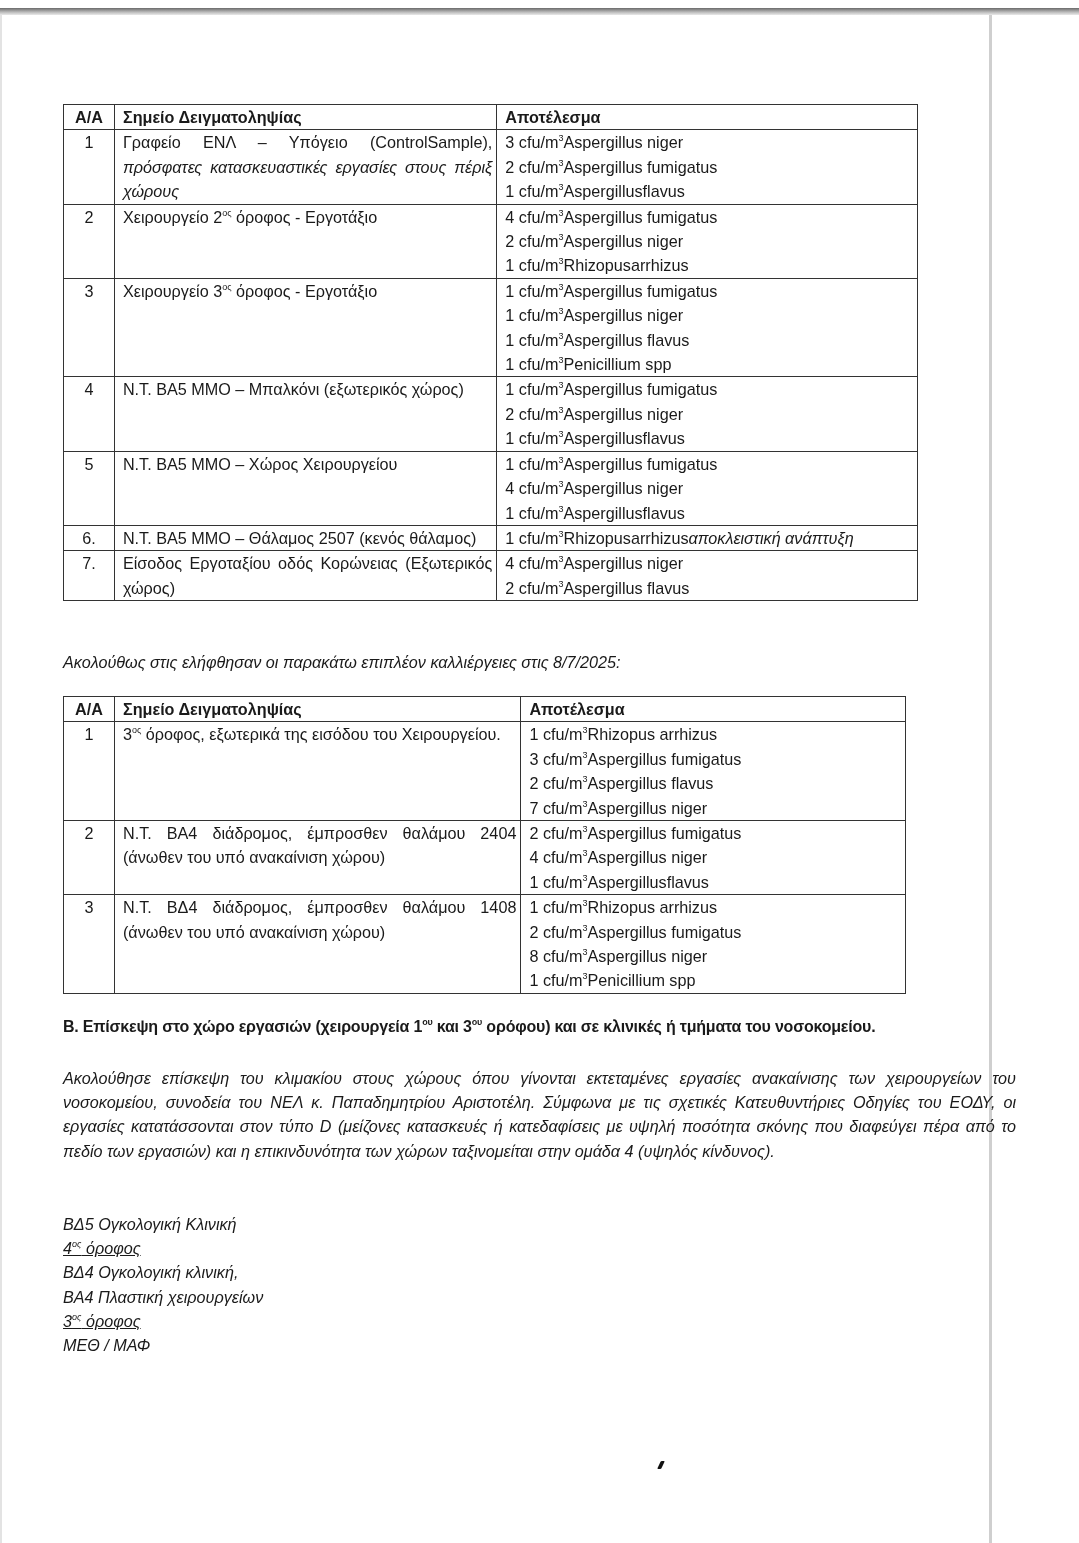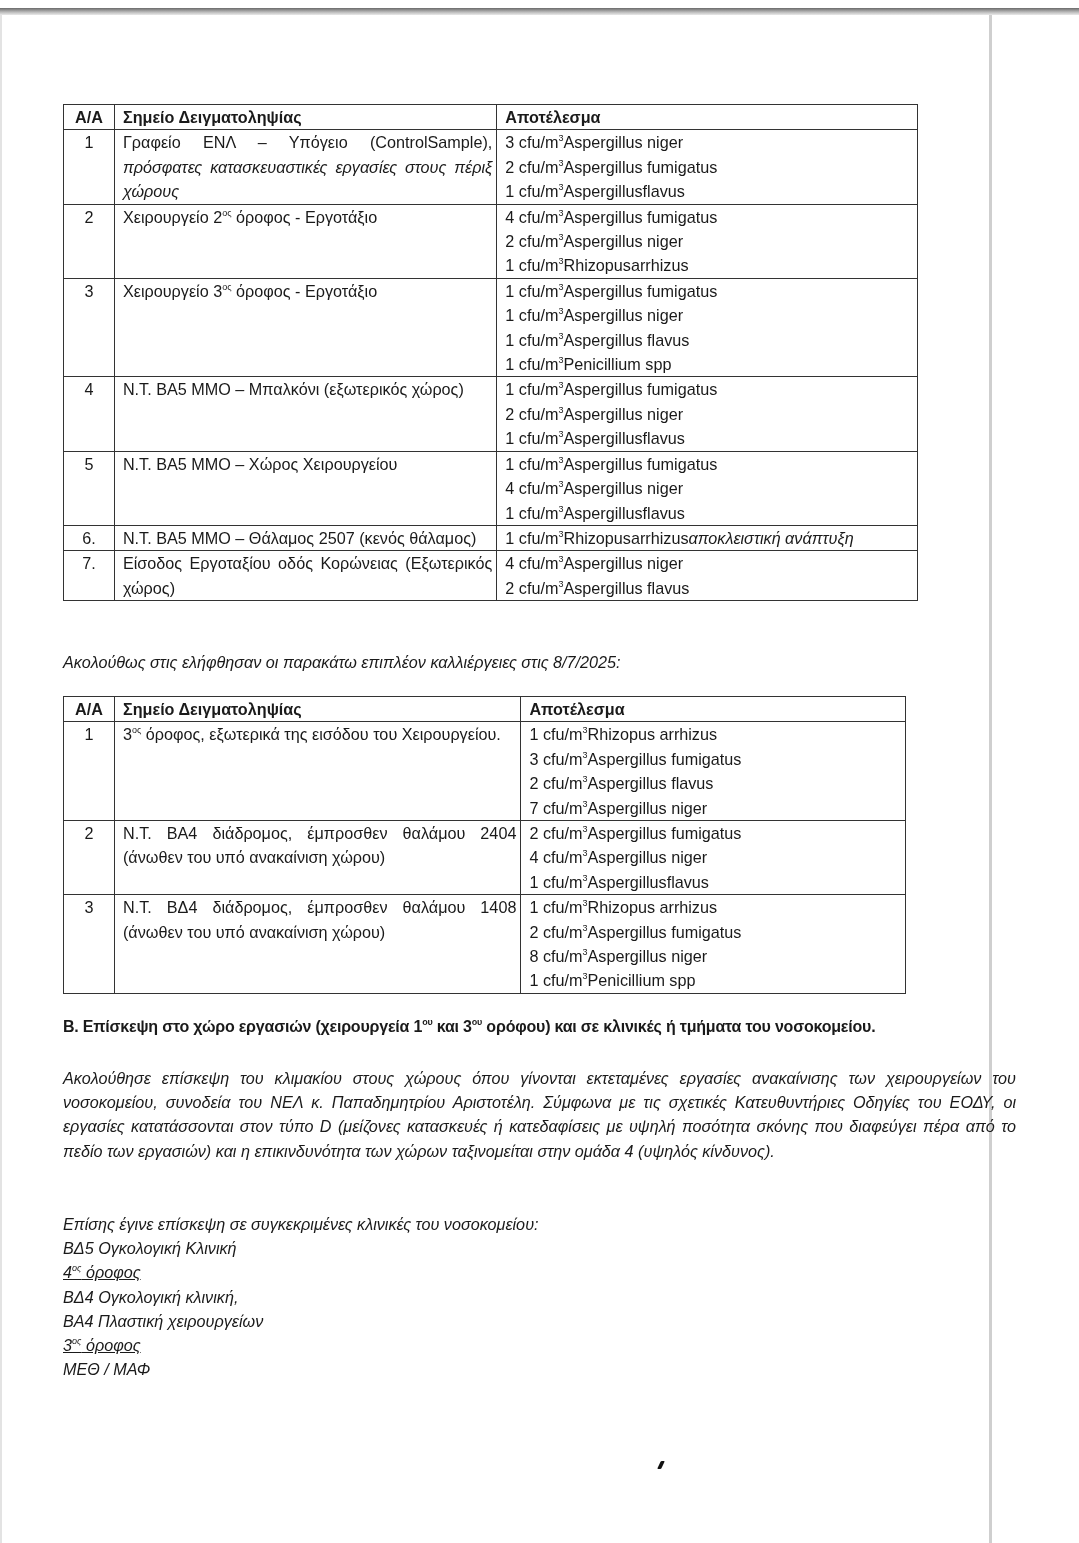--- a/index.html
+++ b/index.html
@@ -219,21 +219,20 @@
       </tbody>
   </table>
 
   <div id="section-b">
     <span>Β. Επίσκεψη στο χώρο εργασιών (χειρουργεία 1</span><sup>ου</sup><span> και 3</span><sup>ου</sup><span> ορόφου) και σε κλινικές ή τμήματα του νοσοκομείου.</span>
   </div>
 
   <div class="para" id="section-b-body">Ακολούθησε επίσκεψη του κλιμακίου στους χώρους όπου γίνονται εκτεταμένες εργασίες ανακαίνισης των χειρουργείων του νοσοκομείου, συνοδεία του ΝΕΛ κ. Παπαδημητρίου Αριστοτέλη. Σύμφωνα με τις σχετικές Κατευθυντήριες Οδηγίες του ΕΟΔΥ, οι εργασίες κατατάσσονται στον τύπο D (μείζονες κατασκευές ή κατεδαφίσεις με υψηλή ποσότητα σκόνης που διαφεύγει πέρα από το πεδίο των εργασιών) και η επικινδυνότητα των χώρων ταξινομείται στην ομάδα 4 (υψηλός κίνδυνος).</div>
 
   <div class="para" id="visits">
-    <div>Επίσης έγινε επίσκεψη σε συγκεκριμένες κλινικές του νοσοκομείου:</div>
     <div id="floors">
         <div>ΒΔ5 Ογκολογική Κλινική</div>
         <div><span class="u"><span>4</span><sup>ος</sup><span> όροφος</span></span></div>
         <div>ΒΔ4 Ογκολογική κλινική,</div>
         <div>ΒΑ4 Πλαστική χειρουργείων</div>
         <div><span class="u"><span>3</span><sup>ος</sup><span> όροφος</span></span></div>
         <div>ΜΕΘ / ΜΑΦ</div>
       </div>
   </div>
 

